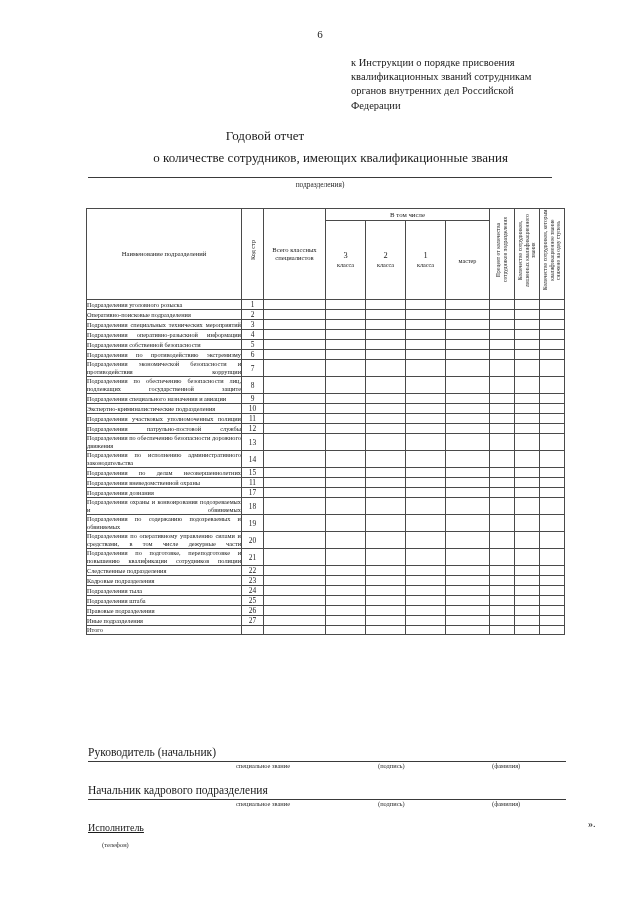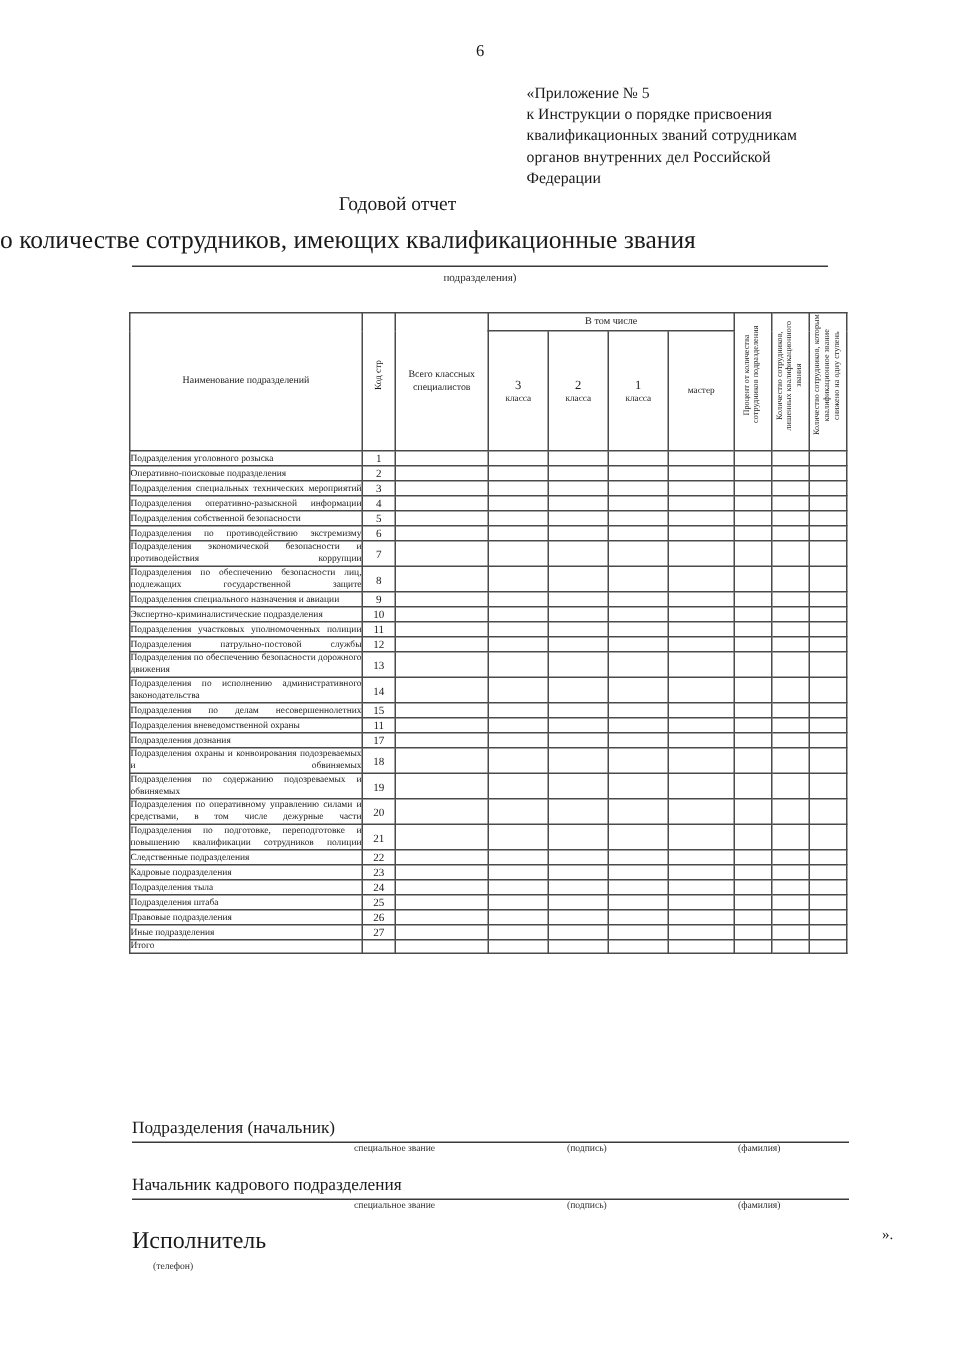--- a/index.html
+++ b/index.html
@@ -51,22 +51,22 @@
     left: 0;
     width: 530px;
     text-align: center;
     font-size: 13px;
   }
   .title-sub {
     position: absolute;
     top: 150px;
     left: 0;
     width: 508px;
-    text-align: left;
-    font-size: 17px;
+    text-align: right;
+    font-size: 13px;
   }
 
   
   .orgline {
     position: absolute;
     top: 177px;
     left: 88px;
     width: 464px;
     border-top: 1px solid #3a3a3a;
   }
@@ -196,21 +196,21 @@
   }
   .cap-rank  { left: 148px; }
   .cap-sign  { left: 290px; }
   .cap-fam   { left: 404px; }
 
   .executor {
     position: absolute;
     left: 88px;
     width: 478px;
   }
-  .executor .role { font-size: 16px; line-height: 15px; }
+  .executor .role { font-size: 10px; line-height: 15px; text-decoration: underline; }
   .executor .phone {
     margin-top: 6px;
     margin-left: 14px;
     font-size: 6.4px;
     color: #2b2b2b;
   }
 
   .closing {
     position: absolute;
     top: 818px;
@@ -219,21 +219,20 @@
   }
 </style>
 </head>
 <body>
 
 <div class="page">
 
   <div class="page-number">6</div>
 
   <div class="appendix">
-    <div>«Приложение № 5</div>
     <div>к Инструкции о порядке присвоения</div>
     <div>квалификационных званий сотрудникам</div>
     <div>органов внутренних дел Российской</div>
     <div>Федерации</div>
   </div>
 
   <div class="title-main">Годовой отчет</div>
   <div class="title-sub">о количестве сотрудников, имеющих квалификационные звания</div>
 
   <div class="orgline"></div>
@@ -627,21 +626,21 @@
             <td class="c-blank"></td>
             <td class="c-blank"></td>
             <td class="c-blank"></td>
             <td class="c-blank"></td>
           </tr>
         </tbody>
     </table>
   </div>
 
   <div class="sig" id="sig-0" style="top:745px;">
-    <div class="role">Подразделения (начальник)</div>
+    <div class="role">Руководитель (начальник)</div>
     <div class="rule"></div>
     <div class="caps">
       <span class="cap-rank">специальное звание</span>
       <span class="cap-sign">(подпись)</span>
       <span class="cap-fam">(фамилия)</span>
     </div>
   </div>
 
   <div class="sig" id="sig-1" style="top:783px;">
     <div class="role">Начальник кадрового подразделения</div>

